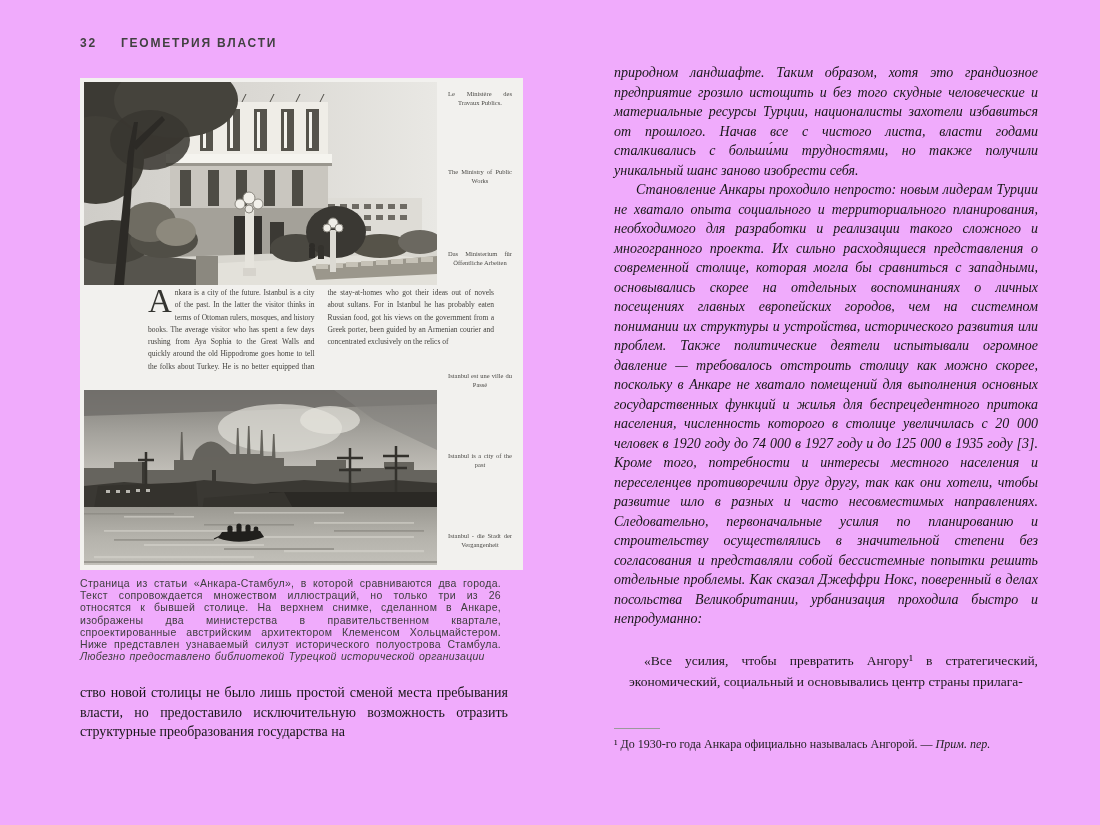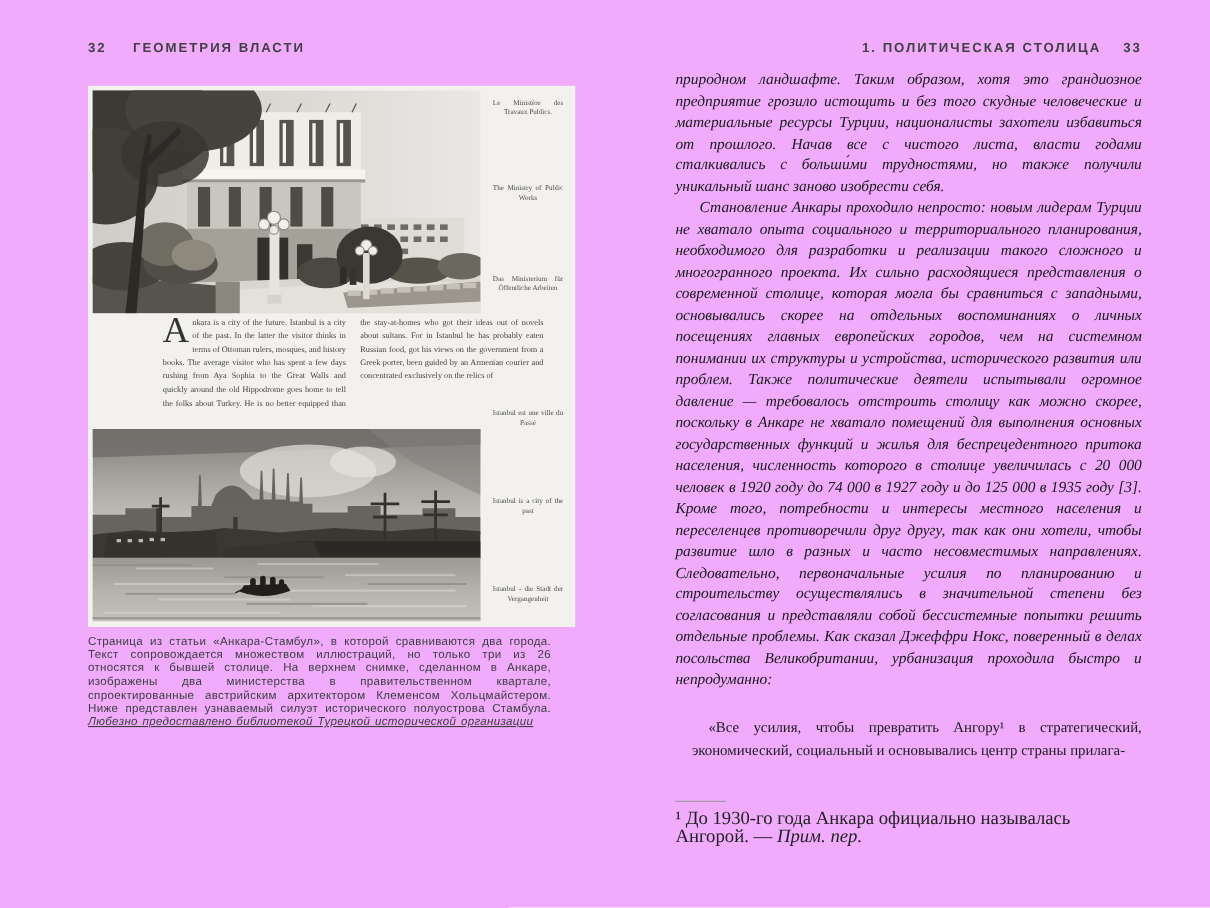--- a/index.html
+++ b/index.html
@@ -23,48 +23,44 @@
   #ml-0{top:12px;} #ml-1{top:90px;} #ml-2{top:172px;}
   #ml-3{top:294px;} #ml-4{top:374px;} #ml-5{top:454px;}
   #article-text{position:absolute;left:68px;top:209px;width:346px;height:92px;
                 column-count:2;column-gap:13px;column-fill:auto;
                 font-size:7.5px;line-height:12.3px;text-align:justify;color:#403f3b;}
   #dropcap{float:left;font-size:33px;line-height:26px;padding:1px 3px 0 0;color:#343430;}
 
   #caption{position:absolute;left:80px;top:577px;width:421px;
            font-family:"Liberation Sans",sans-serif;font-size:10.5px;line-height:12.2px;
            letter-spacing:.3px;word-spacing:1px;text-align:justify;color:#3e3e3e;}
-  #caption .credit{font-style:italic;text-decoration:underline;}
+  #caption .credit{font-style:italic;}
   #left-body{position:absolute;left:80px;top:683px;width:428px;
              font-size:14px;line-height:19.5px;text-align:justify;color:#171717;}
 
   
   #right-col{position:absolute;left:614px;top:63px;width:424px;
              font-size:14px;line-height:19.5px;text-align:justify;color:#171717;}
   #right-col p{margin:0;font-style:italic;}
   #para2{text-indent:22px;}
   #quote{margin:21px 0 0 15px;width:409px;font-size:13.5px;line-height:21px;
          text-indent:15px;text-align:justify;color:#1a1a1a;}
   #footnote{position:absolute;left:614px;top:728px;width:424px;
-            font-size:17px;line-height:16px;color:#222222;}
+            font-size:12px;line-height:16px;color:#222222;}
   #footnote-rule{width:46px;border-top:1px solid #9a9a9a;margin-bottom:7px;}
   #footnote .fn-italic{font-style:italic;}
 </style>
 </head>
 <body>
 
 <div id="spread">
 
   <div class="runhead" id="runhead-left">
     <span>32</span>
     <span>ГЕОМЕТРИЯ ВЛАСТИ</span>
-  </div>
-  <div class="runhead" id="runhead-right">
-    <span>1. ПОЛИТИЧЕСКАЯ СТОЛИЦА</span>
-    <span>33</span>
   </div>
 
   <div id="scan">
 
     <div class="photo" id="photo-top">
       <svg viewBox="0 0 353 203" preserveAspectRatio="none">
         <defs>
           <linearGradient id="sky1" x1="0" y1="0" x2="1" y2="0">
             <stop offset="0" stop-color="#cfcdc8"></stop>
               <stop offset="0.55" stop-color="#dcdad5"></stop>
@@ -290,20 +286,21 @@
           <rect x="169.5" y="140" width="5" height="5" fill="#201f1c"></rect>
         <line x1="130" y1="149" x2="140" y2="144" stroke="#201f1c" stroke-width="1.2"></line>
       </svg>
     </div>
   </div>
 
   <div id="caption">
     <span>Страница из статьи «Анкара-Стамбул», в которой сравниваются два города. Текст сопровождается множеством иллюстраций, но только три из 26 относятся к бывшей столице. На верхнем снимке, сделанном в Анкаре, изображены два министерства в правительственном квартале, спроектированные австрийским архитектором Клеменсом Хольцмайстером. Ниже представлен узнаваемый силуэт исторического полуострова Стамбула. </span><span class="credit">Любезно предоставлено библиотекой Турецкой исторической организации</span>
   </div>
 
+  <div id="left-body">ство новой столицы не было лишь простой сменой места пребывания власти, но предоставило исключительную возможность отразить структурные преобразования государства на</div>
 
   <div id="right-col">
     <p id="para1">природном ландшафте. Таким образом, хотя это грандиозное предприятие грозило истощить и без того скудные человеческие и материальные ресурсы Турции, националисты захотели избавиться от прошлого. Начав все с чистого листа, власти годами сталкивались с больши́ми трудностями, но также получили уникальный шанс заново изобрести себя.</p>
     <p id="para2">Становление Анкары проходило непросто: новым лидерам Турции не хватало опыта социального и территориального планирования, необходимого для разработки и реализации такого сложного и многогранного проекта. Их сильно расходящиеся представления о современной столице, которая могла бы сравниться с западными, основывались скорее на отдельных воспоминаниях о личных посещениях главных европейских городов, чем на системном понимании их структуры и устройства, исторического развития или проблем. Также политические деятели испытывали огромное давление — требовалось отстроить столицу как можно скорее, поскольку в Анкаре не хватало помещений для выполнения основных государственных функций и жилья для беспрецедентного притока населения, численность которого в столице увеличилась с 20&nbsp;000 человек в 1920 году до 74&nbsp;000 в 1927 году и до 125&nbsp;000 в 1935 году [3]. Кроме того, потребности и интересы местного населения и переселенцев противоречили друг другу, так как они хотели, чтобы развитие шло в разных и часто несовместимых направлениях. Следовательно, первоначальные усилия по планированию и строительству осуществлялись в значительной степени без согласования и представляли собой бессистемные попытки решить отдельные проблемы. Как сказал Джеффри Нокс, поверенный в делах посольства Великобритании, урбанизация проходила быстро и непродуманно:</p>
     <div id="quote">«Все усилия, чтобы превратить Ангору¹ в стратегический, экономический, социальный и основывались центр страны прилага-</div>
   </div>
 
   <div id="footnote">
     <div id="footnote-rule"></div>
     <span>¹ До 1930-го года Анкара официально называлась Ангорой. — </span><span class="fn-italic">Прим. пер.</span>

